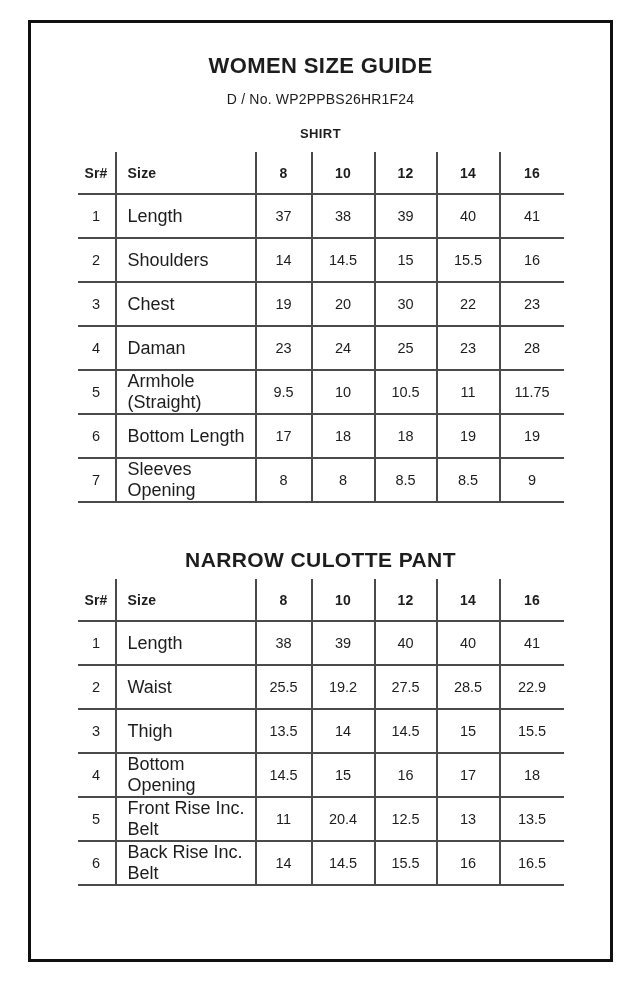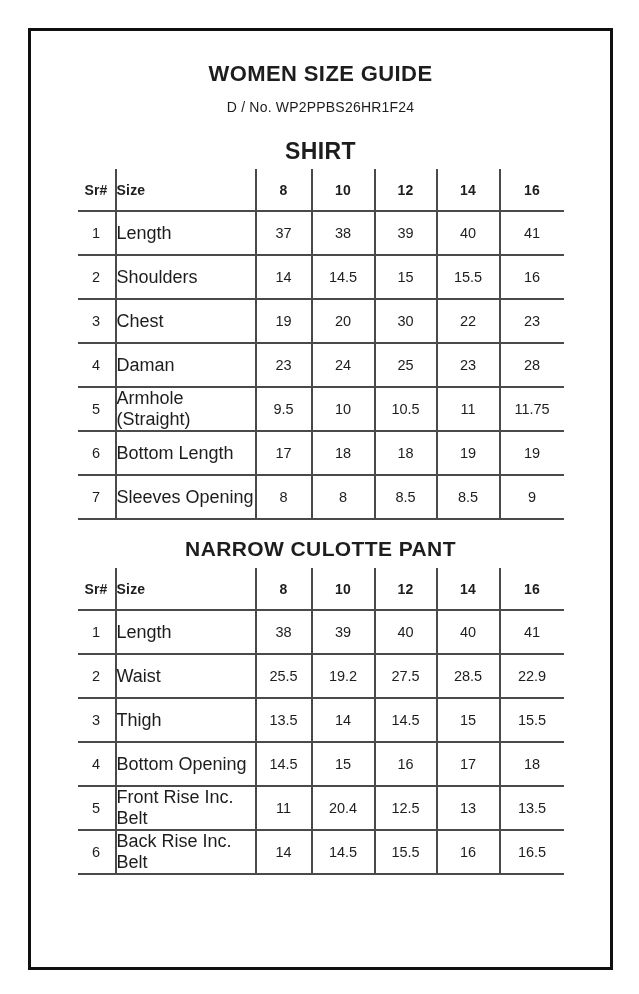--- a/index.html
+++ b/index.html
@@ -11,21 +11,21 @@
   * { margin: 0; padding: 0; box-sizing: border-box; }
   html, body {
     width: 639px; height: 994px;
     background: var(--bg);
     font-family: "Liberation Sans", sans-serif;
     color: var(--text);
     position: relative;
   }
   .frame {
     position: absolute;
-    left: 28px; top: 28px;
+    left: 28px; top: 20px;
     width: 585px; height: 942px;
     border: 3px solid var(--frame);
     background: var(--bg);
     text-align: center;
   }
   .page-title {
     margin-top: 30px;
     font-size: 22px;
     line-height: 26px;
     font-weight: 700;
@@ -36,31 +36,32 @@
     font-size: 14px;
     line-height: 23px;
     font-weight: 400;
     letter-spacing: 0.2px;
   }
   .section-title {
     font-weight: 700;
     letter-spacing: 0.4px;
   }
   .section-title.shirt {
-    margin-top: 21px;
-    font-size: 23px;
+    margin-top: 12px;
+    font-size: 13px;
     line-height: 22px;
   }
   .section-title.pant {
+    margin-top: 44px;
     font-size: 21px;
     line-height: 25px;
   }
   table.size-table {
     width: 486px;
-    margin: 7px auto 16px auto;
+    margin: 7px auto 0 auto;
     border-collapse: collapse;
     table-layout: fixed;
   }
   table.size-table col:nth-child(1) { width: 38px; }
   table.size-table col:nth-child(2) { width: 140px; }
   table.size-table col:nth-child(3) { width: 56px; }
   table.size-table col:nth-child(4) { width: 63px; }
   table.size-table col:nth-child(5) { width: 62px; }
   table.size-table col:nth-child(6) { width: 63px; }
   table.size-table col:nth-child(7) { width: 64px; }
@@ -82,20 +83,21 @@
     letter-spacing: 0.2px;
   }
   table.size-table td {
     height: 44px;
     font-weight: 400;
     font-size: 14.5px;
   }
   table.size-table th.col-label,
   table.size-table td.col-label {
     text-align: left;
+    padding-left: 11px;
   }
   table.size-table td.col-label { font-size: 18px; }
 </style>
 </head>
 <body>
 
 <div class="frame">
 
   <div class="page-title">WOMEN SIZE GUIDE</div>
 

